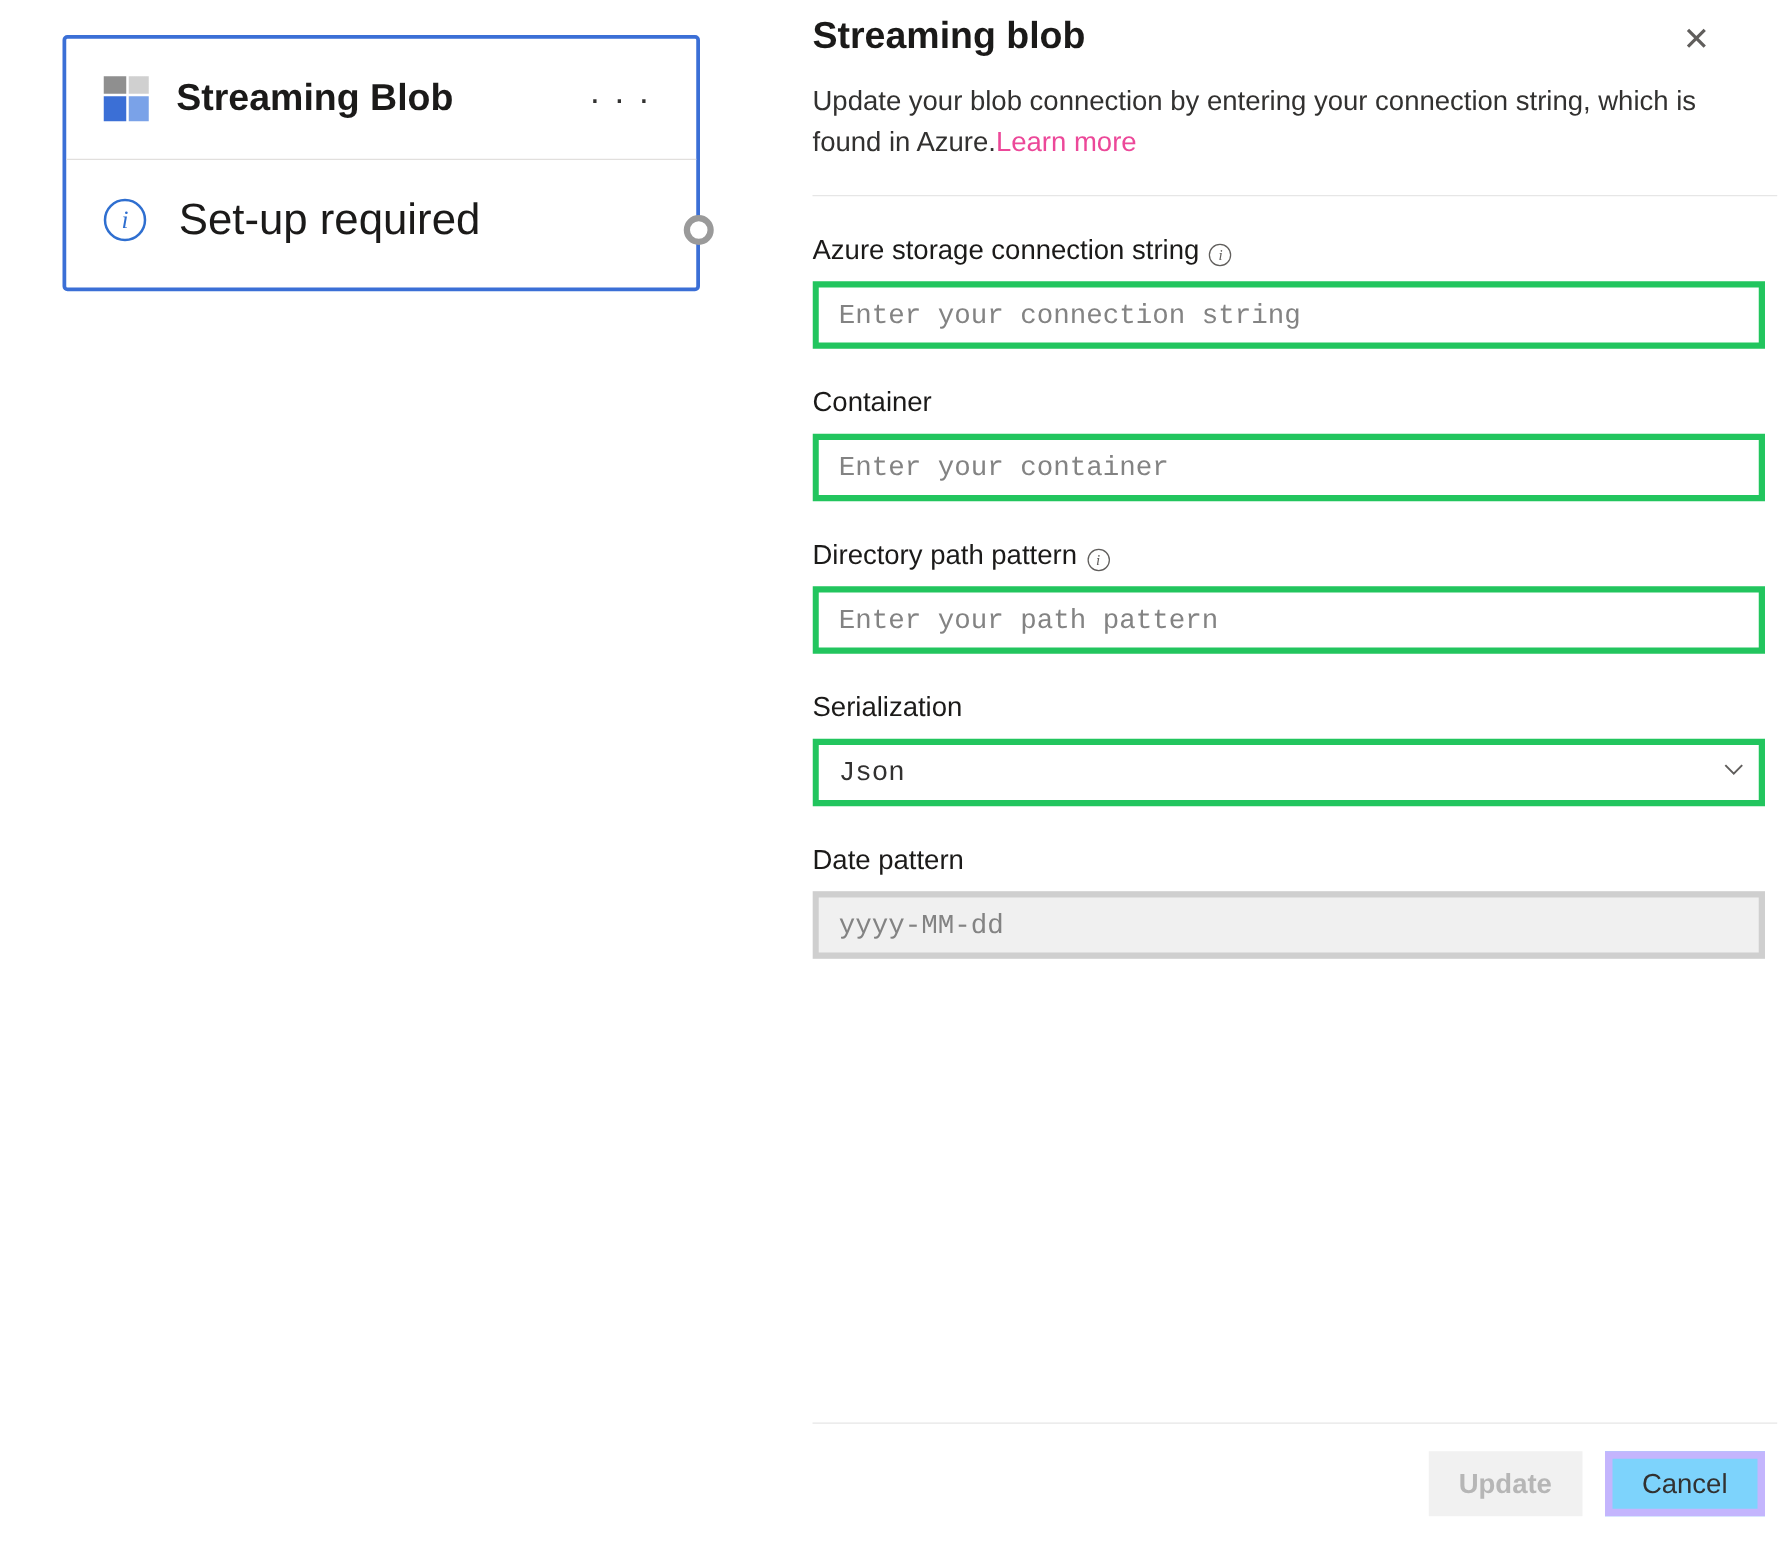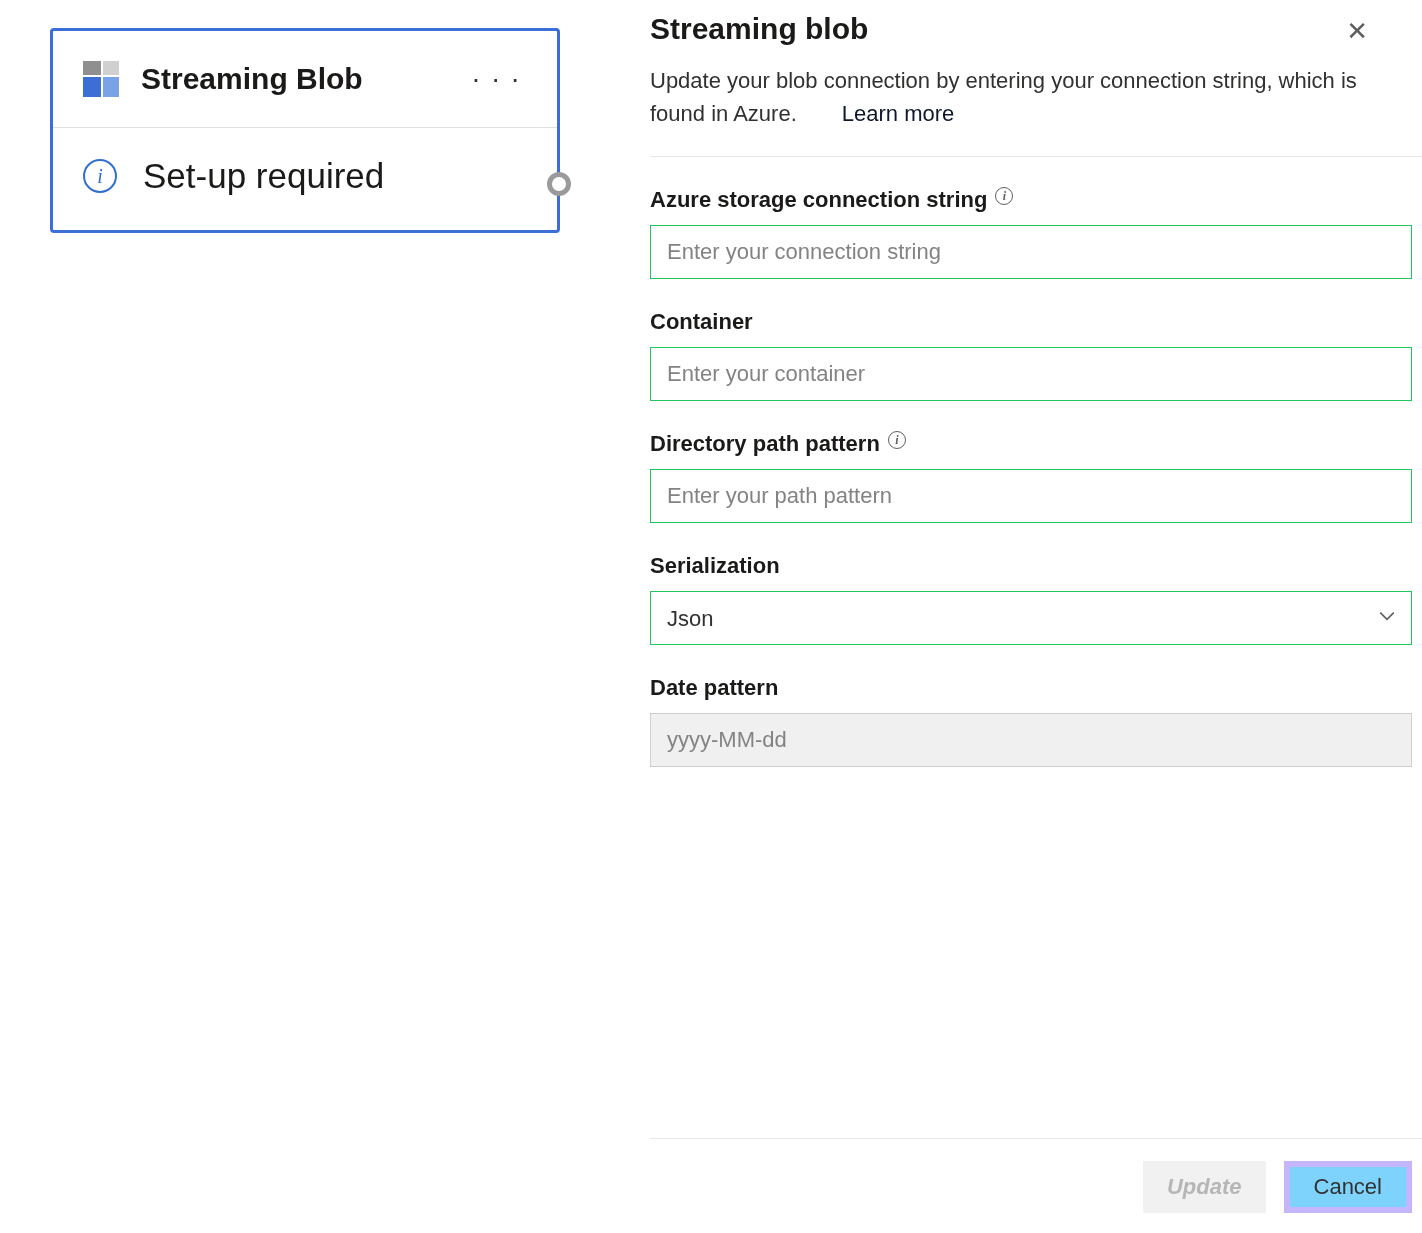--- a/index.html
+++ b/index.html
@@ -134,65 +134,64 @@
     cursor: pointer;
     padding: 4px;
     margin-top: 2px;
   }
   .panel-desc {
     font-size: 22px;
     line-height: 1.5;
     color: #323130;
   }
   .learn-more {
-    color: #0f172a;
-    cursor: pointer;
-    margin-left: 45px;
+    color: #ec4899;
+    cursor: pointer;
   }
 
   .panel-body {
     padding-top: 30px;
     padding-right: 10px;
     flex: 1 1 auto;
     overflow: auto;
   }
   .field {
     margin-bottom: 30px;
   }
   .field-label {
     font-size: 22px;
-    font-weight: 700;
+    font-weight: 400;
     color: #1b1a19;
     margin-bottom: 12px;
     display: flex;
-    align-items: flex-start;
+    align-items: flex-end;
     gap: 8px;
   }
   .help-icon {
     width: 18px;
     height: 18px;
     border: 1.5px solid #605e5c;
     border-radius: 50%;
     display: inline-flex;
     align-items: center;
     justify-content: center;
     font-size: 12px;
     font-family: Georgia, serif;
     font-style: italic;
     color: #605e5c;
     cursor: default;
   }
   .text-input, .select-input {
     width: 100%;
     height: 54px;
-    border: 1px solid #22c55e;
+    border: 5px solid #22c55e;
     background: #ffffff;
     font-size: 22px;
     padding: 0 16px;
-    font-family: Liberation Sans, sans-serif;
+    font-family: Liberation Mono, monospace;
     color: #323130;
     outline: none;
   }
   .text-input::placeholder { color: #838383; }
   .text-input[disabled] {
     background: #f0f0f0;
     color: #0f172a;
     border-color: #cfcfcf;
   }
   .select-wrap {
@@ -230,21 +229,20 @@
     background: #7dd3fc;
     cursor: pointer;
     color: #323130;
   }
   .btn.primary {
     border: none;
     background: #f1f1f1;
     color: #b6b6b6;
     cursor: default;
     font-weight: 600;
-    font-style: italic;
   }
 </style>
 </head>
 <body>
 
 <div class="app">
 
   <div class="canvas">
     <div class="node-card">
       <div class="node-header">

